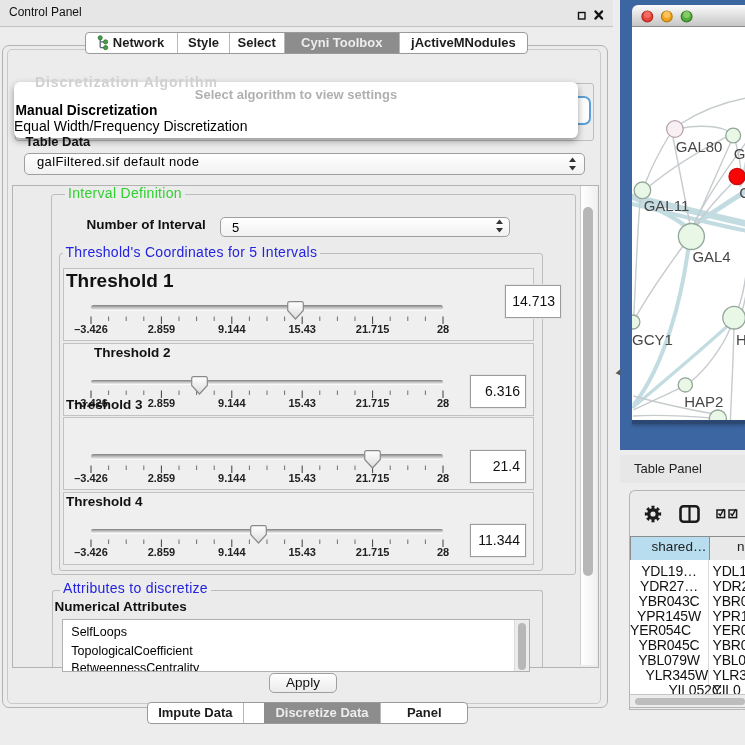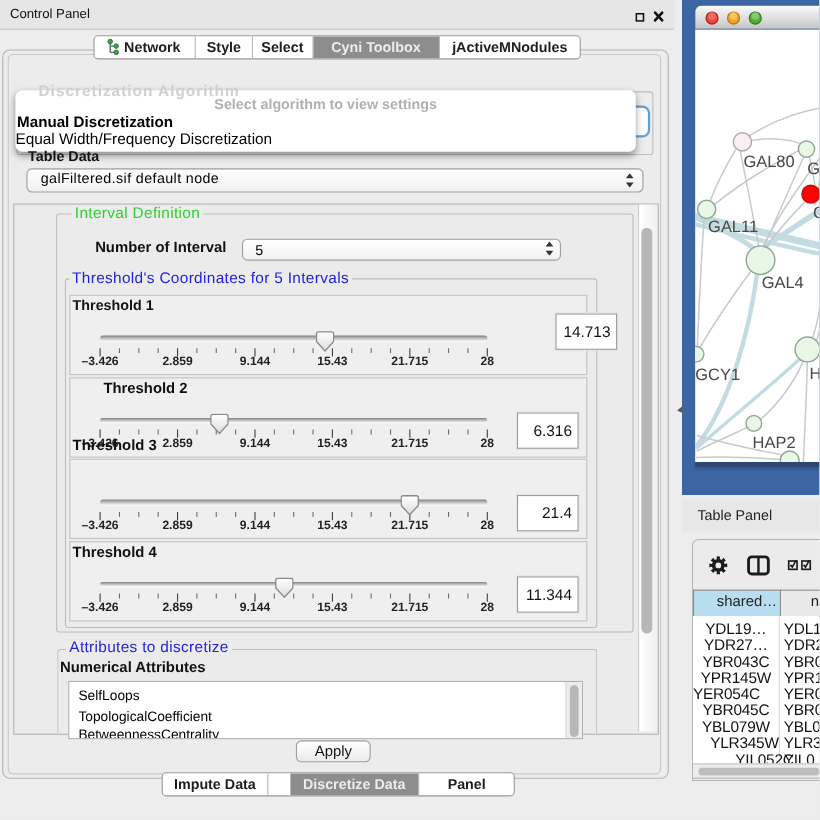--- a/index.html
+++ b/index.html
@@ -76,21 +76,21 @@
 <div class="abs" style="left:232px;top:219.5px;font-size:13px;color:#000;">5</div>
 <svg class="abs" style="left:492px;top:218px;" width="16" height="16" viewBox="0 0 16 16">
   <path d="M7.5 1.5 L11 6 L4 6 Z" fill="#333"></path>
     <path d="M7.5 14.5 L11 10 L4 10 Z" fill="#333"></path>
 </svg>
 
 <div class="abs" style="left:58.5px;top:253px;width:482px;height:316px;border:1px solid #bdbdbd;border-radius:3px;"></div>
 <div class="abs grouptitle" style="left:62.5px;top:245.5px;color:#2222e0;">Threshold's Coordinates for 5 Intervals</div>
 
 <div class="abs thr" style="left:63px;top:268.0px;width:469px;height:71px;"></div>
-<div class="abs lbl" style="left:66px;top:270px;font-size:13px;">Threshold 1</div>
+<div class="abs lbl" style="left:66px;top:270px;font-size:19px;">Threshold 1</div>
 <div class="abs" style="left:91px;top:305.0px;width:352px;height:4.5px;border-radius:2.5px;background:linear-gradient(#7e7e7e,#c2c2c2 55%,#efefef);box-shadow:0 1px 0 #fafafa;"></div>
 <svg class="abs" style="left:63px;top:315.5px;" width="469" height="9" viewBox="0 0 469 9">
     <line x1="28.0" y1="0.5" x2="28.0" y2="8" stroke="#3f3f3f" stroke-width="1"></line>
     <line x1="45.6" y1="0.5" x2="45.6" y2="5" stroke="#6e6e6e" stroke-width="1"></line>
     <line x1="63.2" y1="0.5" x2="63.2" y2="5" stroke="#6e6e6e" stroke-width="1"></line>
     <line x1="80.8" y1="0.5" x2="80.8" y2="5" stroke="#6e6e6e" stroke-width="1"></line>
     <line x1="98.4" y1="0.5" x2="98.4" y2="8" stroke="#3f3f3f" stroke-width="1"></line>
     <line x1="116.0" y1="0.5" x2="116.0" y2="5" stroke="#6e6e6e" stroke-width="1"></line>
     <line x1="133.6" y1="0.5" x2="133.6" y2="5" stroke="#6e6e6e" stroke-width="1"></line>
     <line x1="151.2" y1="0.5" x2="151.2" y2="5" stroke="#6e6e6e" stroke-width="1"></line>

